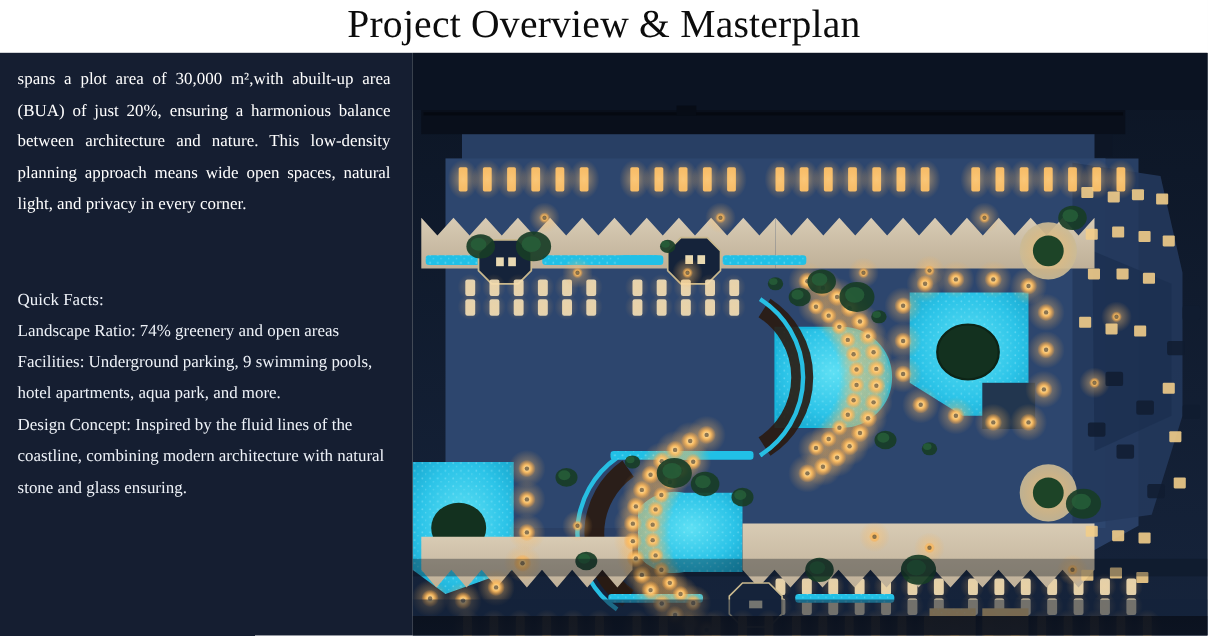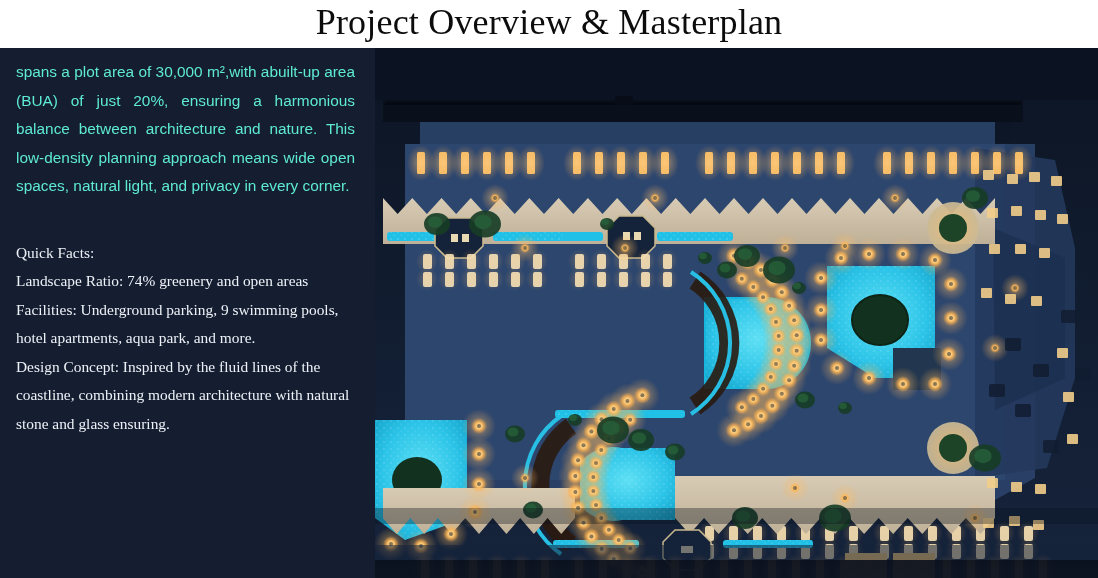--- a/index.html
+++ b/index.html
@@ -19,25 +19,25 @@
     letter-spacing:0.2px; line-height:44px;
     white-space:nowrap;
   }
 
   
   #text-panel {
     position:absolute; left:0; top:48px; width:375px; height:530px;
     background:#151e31; padding:10px 20px 0 16px;
   }
   .body-par {
-    color:#5eead4; font-size:15.4px; line-height:28.5px;
-    font-family:Liberation Sans, sans-serif;
+    color:#ffffff; font-size:15.4px; line-height:28.5px;
+    font-family:Liberation Serif, serif;
   }
   #par-intro { text-align:justify; text-justify:inter-word; }
-  #quick-facts-block { margin-top:38px; }
+  #quick-facts-block { margin-top:58px; }
   .fact-line { color:#eef2f8; font-size:15.4px; line-height:28.5px;
                font-family:"Liberation Serif", serif; text-align:left; }
 
   
   #masterplan {
     position:absolute; left:375px; top:48px; width:723px; height:530px;
     overflow:hidden; background:#0a1220;
   }
   #plan-canvas { position:absolute; left:0; top:0; width:723px; height:530px; }
 </style>

